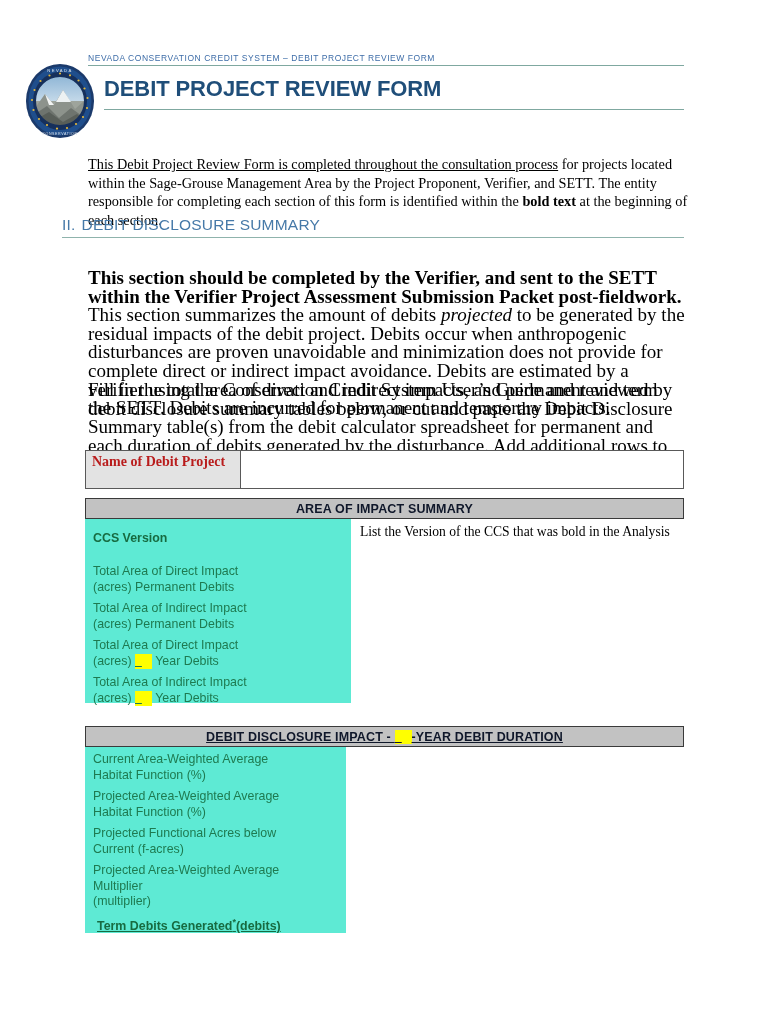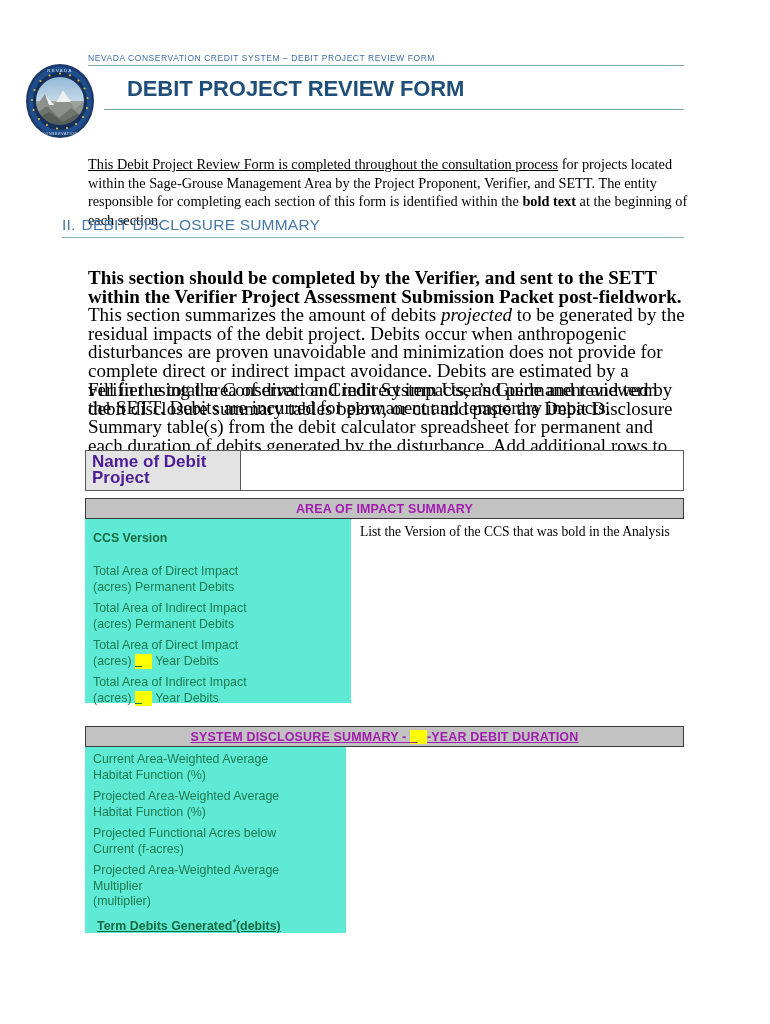--- a/index.html
+++ b/index.html
@@ -74,21 +74,20 @@
   }
   .title-sub {
     font-family: "Liberation Sans", "DejaVu Sans", sans-serif;
     font-size: 22px;
     font-weight: 700;
     color: #1F4E79;
     letter-spacing: -0.1px;
     line-height: 28px;
     margin-top: 3px;
     white-space: nowrap;
-    margin-left: 23px;
   }
   .title-rule {
     border-bottom: 1.3px solid #7FA8A0;
     width: 580px;
     margin-top: 6px;
   }
 
   
   .intro-para {
     position: absolute;
@@ -151,45 +150,45 @@
   }
   #name-table td {
     border: 1px solid #595959;
     vertical-align: top;
     padding: 3px 6px 5px 6px;
     height: 38px;
   }
   #name-table .label-cell {
     width: 155px;
     background: #E3E3E3;
-    font-family: Liberation Sans, sans-serif;
-    font-size: 17px;
+    font-family: Liberation Serif, serif;
+    font-size: 14px;
     font-weight: 700;
-    color: #4c1d95;
+    color: #b91c1c;
     line-height: 15.5px;
   }
   #name-table .value-cell {
     background: #FFFFFF;
   }
 
   
   .tbl-head-bar {
     position: absolute;
     background: #C2C2C2;
     border: 1.6px solid #3A3A3A;
     height: 21px;
     display: flex;
     align-items: center;
     justify-content: center;
   }
   .tbl-head-title {
     font-family: "Liberation Sans", "DejaVu Sans", sans-serif;
     font-size: 12.5px;
     font-weight: 700;
-    color: #a21caf;
+    color: #0f172a;
     letter-spacing: 0.15px;
     white-space: nowrap;
   }
   .tbl-head-title .ul { text-decoration: underline; }
 
   .hl {
     background: #FFFF00;
     display: inline-block;
     min-width: 17px;
     text-decoration: underline;
@@ -323,21 +322,21 @@
 
     <div class="row-label" style="left:0; top:82px;"><span>Total Area of Indirect Impact</span><br><span>(acres) Permanent Debits</span></div>
 
     <div class="row-label" style="left:0; top:119px;"><span>Total Area of Direct Impact</span><br><span>(acres) </span><span class="hl">&nbsp;&nbsp;</span><span> Year Debits</span></div>
 
     <div class="row-label" style="left:0; top:156px;"><span>Total Area of Indirect Impact</span><br><span>(acres) </span><span class="hl">&nbsp;&nbsp;</span><span> Year Debits</span></div>
   </div>
   <div class="row-note" id="aoi-note">List the Version of the CCS that was bold in the Analysis</div>
 
   <div class="tbl-head-bar" id="dds-head">
-    <span class="tbl-head-title"><span class="ul">SYSTEM DISCLOSURE SUMMARY - </span><span class="hl">&nbsp;&nbsp;</span><span class="ul">-YEAR DEBIT DURATION</span></span>
+    <span class="tbl-head-title"><span class="ul">DEBIT DISCLOSURE IMPACT - </span><span class="hl">&nbsp;&nbsp;</span><span class="ul">-YEAR DEBIT DURATION</span></span>
   </div>
   <div class="tbl-body-labelcol" id="dds-labelcol">
     <div class="row-label" style="left:0; top:5px;"><span>Current Area-Weighted Average</span><br><span>Habitat Function (%)</span></div>
 
     <div class="row-label" style="left:0; top:42px;"><span>Projected Area-Weighted Average</span><br><span>Habitat Function (%)</span></div>
 
     <div class="row-label" style="left:0; top:79px;"><span>Projected Functional Acres below</span><br><span>Current (f-acres)</span></div>
 
     <div class="row-label" style="left:0; top:116px;"><span>Projected Area-Weighted Average</span><br><span>Multiplier</span><br><span>(multiplier)</span></div>
 

